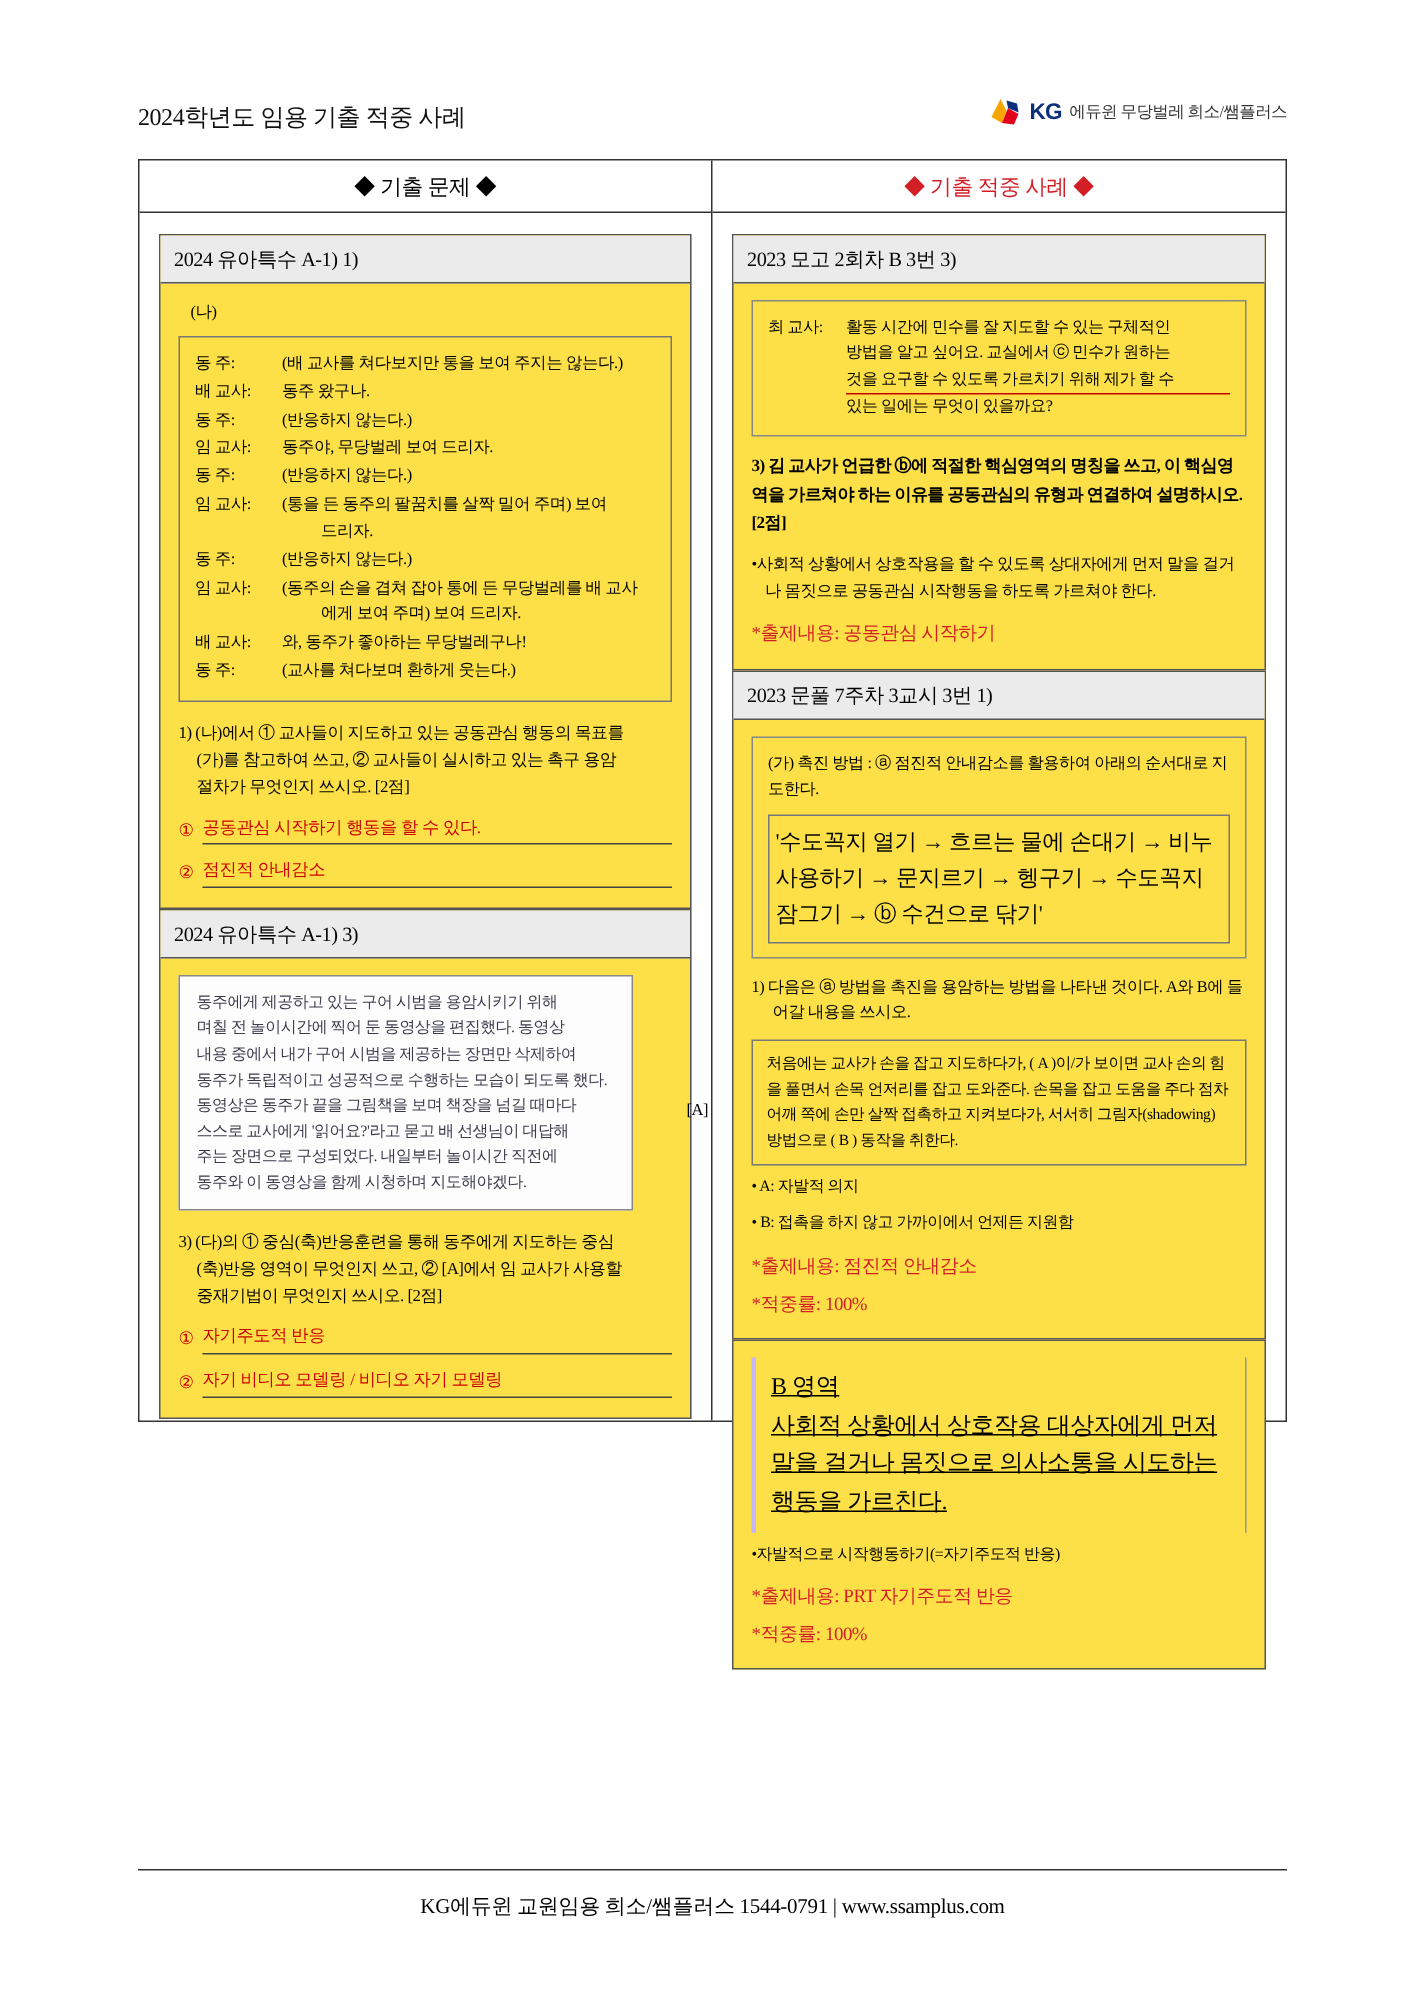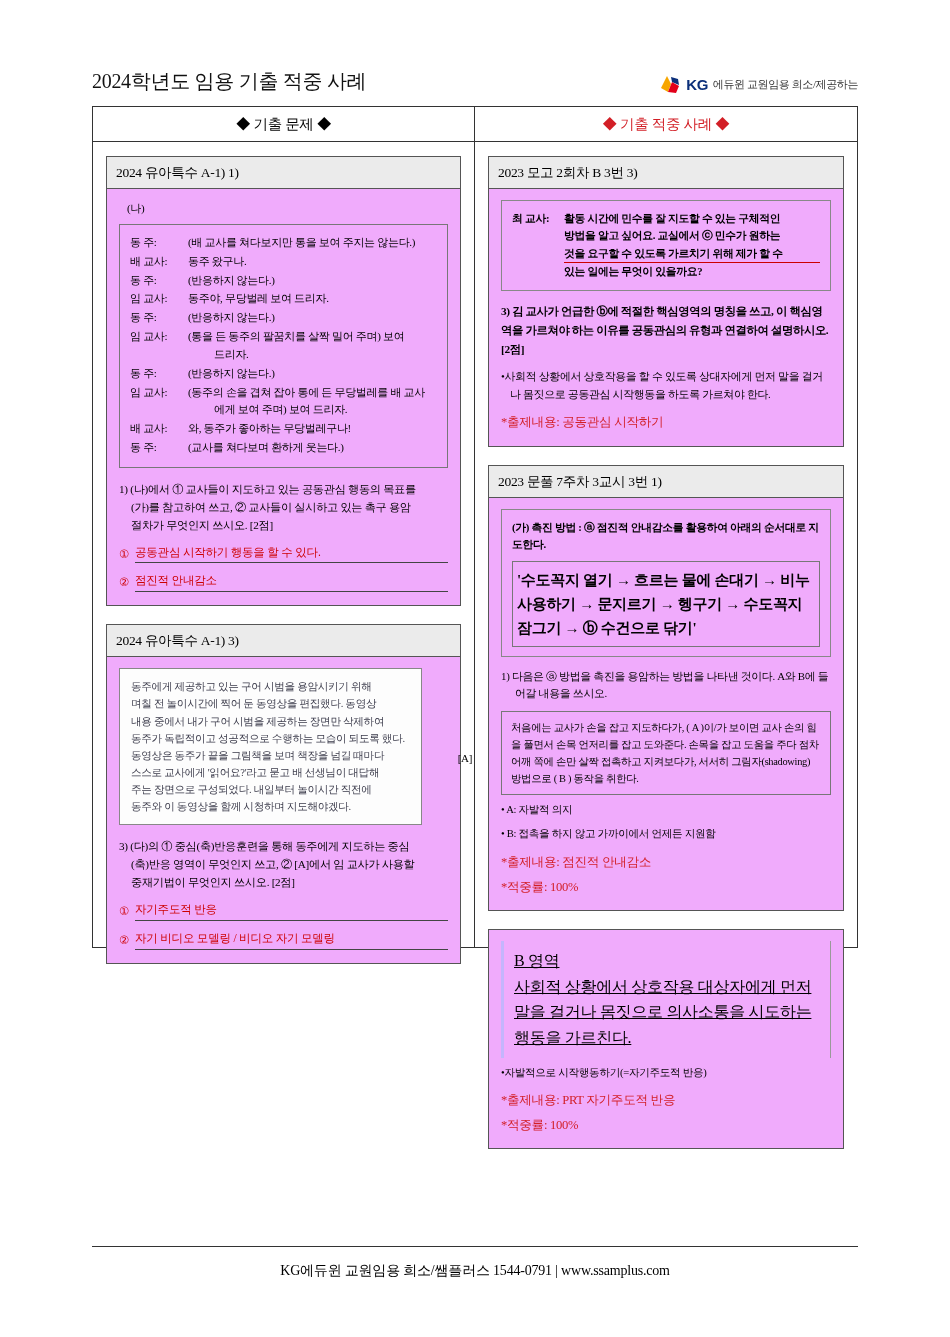--- a/index.html
+++ b/index.html
@@ -23,32 +23,32 @@
 
   
   .doc-header {
     position: absolute;
     top: 62px;
     left: 92px;
     right: 92px;
     height: 34px;
   }
   .doc-title {
-    font-size: 20px;
+    font-size: 16px;
     letter-spacing: -0.3px;
     color: #111;
     position: absolute;
     left: 0;
     top: 6px;
     text-align: center;
   }
   .brand {
     position: absolute;
     right: 0;
-    top: 12px;
+    top: 2px;
     display: flex;
     align-items: center;
     gap: 5px;
   }
   .brand-mark {
     position: relative;
     width: 22px;
     height: 20px;
   }
   .brand-kg {
@@ -97,22 +97,21 @@
   }
   .col-head.left { color: #000; }
   .col-head.right { color: #d21f26; }
   .col-body {
     padding: 14px 13px 10px 13px;
   }
 
   
   .card {
     border: 1px solid #555;
-    margin-bottom: 18px;
-    background: #f0abfc;
+    background: #fde047;
   }
   .card-title {
     background: #ebebeb;
     border-bottom: 1px solid #555;
     font-size: 13.5px;
     padding: 7px 9px 6px 9px;
     letter-spacing: -0.3px;
   }
   .card-body {
     padding: 11px 12px 13px 12px;
@@ -196,21 +195,20 @@
     font-size: 11px;
   }
   .note-wrap { position: relative; padding-right: 26px; }
 
   
   .inner-box {
     border: 1px solid #888;
     padding: 9px 10px;
     font-size: 10.8px;
     line-height: 1.62;
-    font-weight: bold;
   }
   .teacher-line { display:flex; }
   .teacher-line .who { flex: 0 0 52px; }
   .teacher-line .say { flex:1; }
   .teacher-line .say .cont { display:block; }
   .u-red { border-bottom: 1px solid #c00; }
 
   .bold-q {
     font-weight: bold;
     font-size: 11.4px;
@@ -300,21 +298,21 @@
     <div class="doc-title">2024학년도 임용 기출 적중 사례</div>
     <div class="brand">
       <span class="brand-mark">
         <svg width="22" height="20" viewBox="0 0 22 20" xmlns="http://www.w3.org/2000/svg">
           <path d="M2 14 L8 2 L12 10 L9 18 Z" fill="#f7a600"></path>
           <path d="M9 18 L13 8 L20 12 L17 19 Z" fill="#e2001a"></path>
           <path d="M12 3 L19 5 L20 11 L13 8 Z" fill="#0b2f7a"></path>
         </svg>
       </span>
       <span class="brand-kg">KG</span>
-      <span class="brand-text">에듀윈 교원임용 희소/제공하는</span>
+      <span class="brand-text">에듀윈 무당벌레 희소/쌤플러스</span>
     </div>
   </div>
 
   <div class="table">
 
     <div class="col col-left">
       <div class="col-head left">◆ 기출 문제 ◆</div>
       <div class="col-body">
 
         <div class="card">

